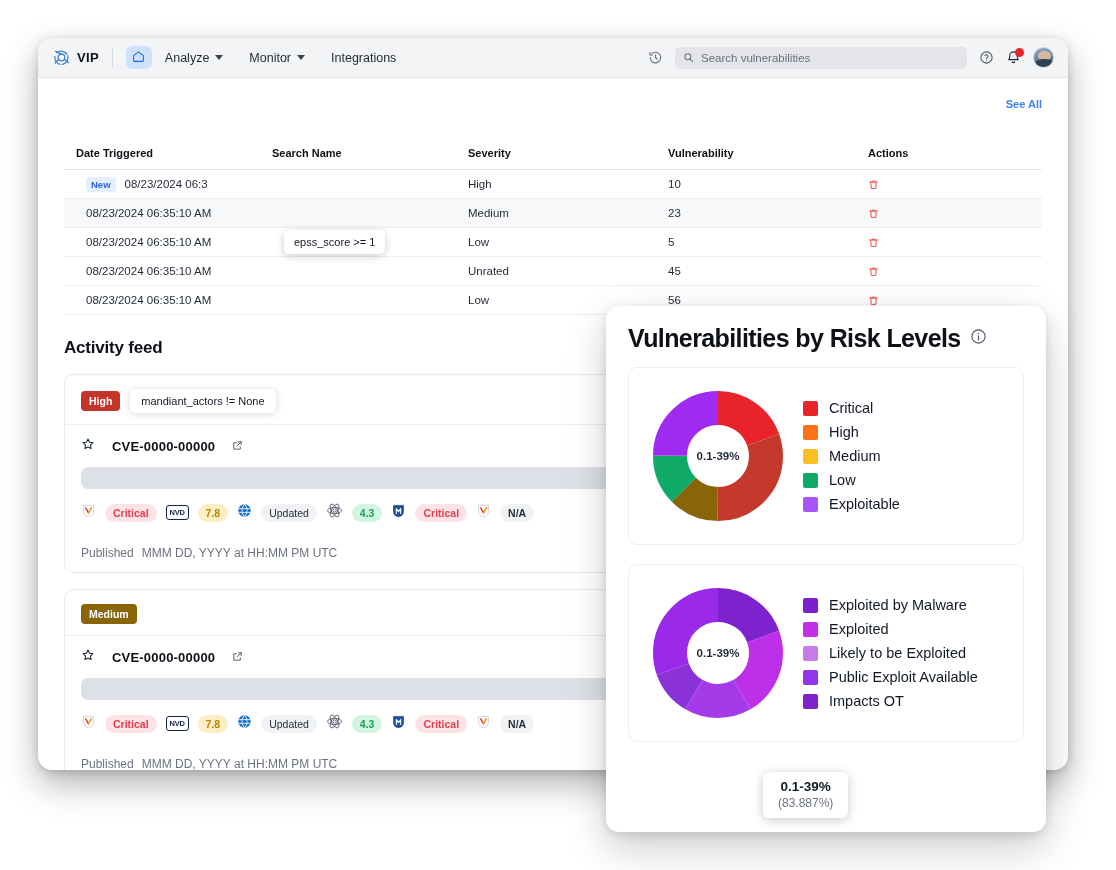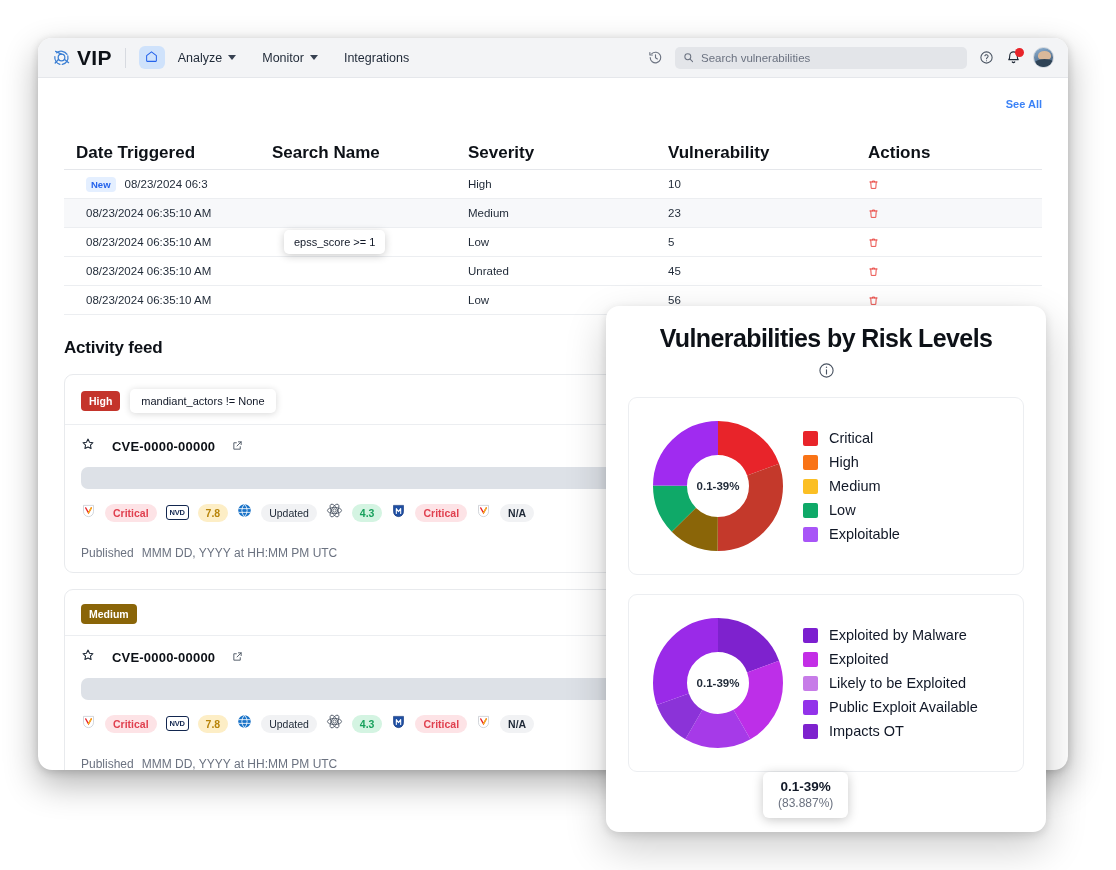--- a/index.html
+++ b/index.html
@@ -27,21 +27,21 @@
     height: 40px;
     background: #f3f4f6;
     border-bottom: 1px solid #e5e7eb;
     display: flex; align-items: center;
     padding: 0 14px;
     gap: 0;
   }
   .brand { display: flex; align-items: center; gap: 6px; }
   .brand-logo { width: 19px; height: 19px; display: block; }
   .brand-text {
-    font-size: 21px; font-weight: bold; letter-spacing: .3px;
+    font-size: 13px; font-weight: bold; letter-spacing: .3px;
     color: #0d1117;
   }
   .nav-sep {
     width: 1px; height: 20px; background: #d7dae0; margin: 0 13px;
   }
   .home-btn {
     width: 26px; height: 23px; border-radius: 6px;
     background: #cfe2fb;
     display: flex; align-items: center; justify-content: center;
   }
@@ -110,21 +110,21 @@
     display: grid;
     grid-template-columns: 196px 196px 200px 200px 1fr;
     align-items: center;
     height: 29px;
     padding-left: 12px;
   }
   .thead {
     height: 34px;
     border-bottom: 1px solid #e5e7eb;
   }
-  .th { font-size: 17px; font-weight: bold; color: #0d1117; }
+  .th { font-size: 11px; font-weight: bold; color: #0d1117; }
   .tbody .tr {
     height: 29px;
     border-bottom: 1px solid #eceef1;
     font-size: 11.5px; color: #1f2937;
   }
   .tbody .tr.alt { background: #f7f8fa; }
   .date-cell { display: flex; align-items: center; gap: 9px; padding-left: 10px; }
   .badge-new {
     font-size: 9.5px; font-weight: bold; color: #2563eb;
     background: #e4efff; border-radius: 4px;
@@ -218,21 +218,20 @@
     background: #ffffff;
     border-radius: 13px;
     box-shadow: 0 16px 42px rgba(0,0,0,.20), 0 3px 10px rgba(0,0,0,.12);
     padding: 18px 22px;
     z-index: 20;
     overflow: hidden;
   }
   .chart-head {
     display: flex; align-items: center; gap: 9px;
     margin-bottom: 14px;
-    flex-direction: column;
   }
   .chart-title {
     font-size: 25px; font-weight: bold; color: #0d1117;
     letter-spacing: -.6px;
   }
   .chart-box {
     border: 1px solid #eceef1;
     border-radius: 9px;
     padding: 14px 10px;
     display: flex; align-items: center;

